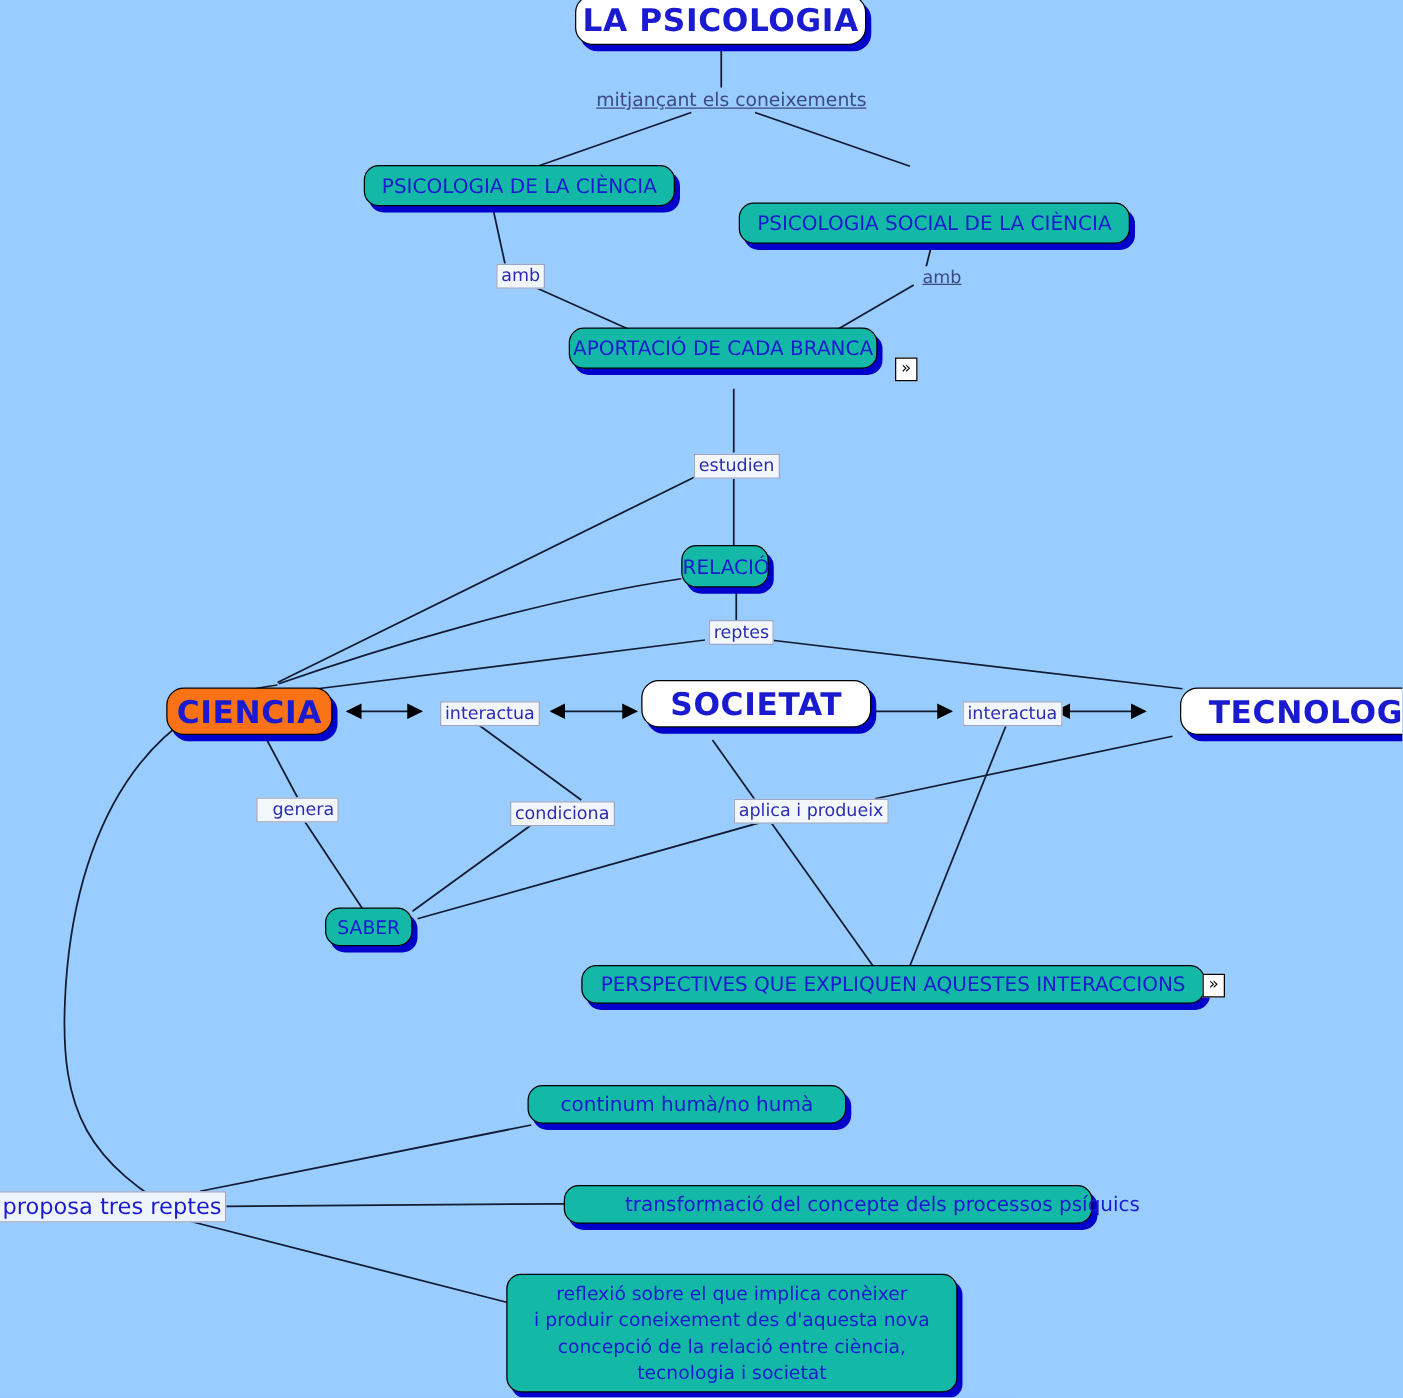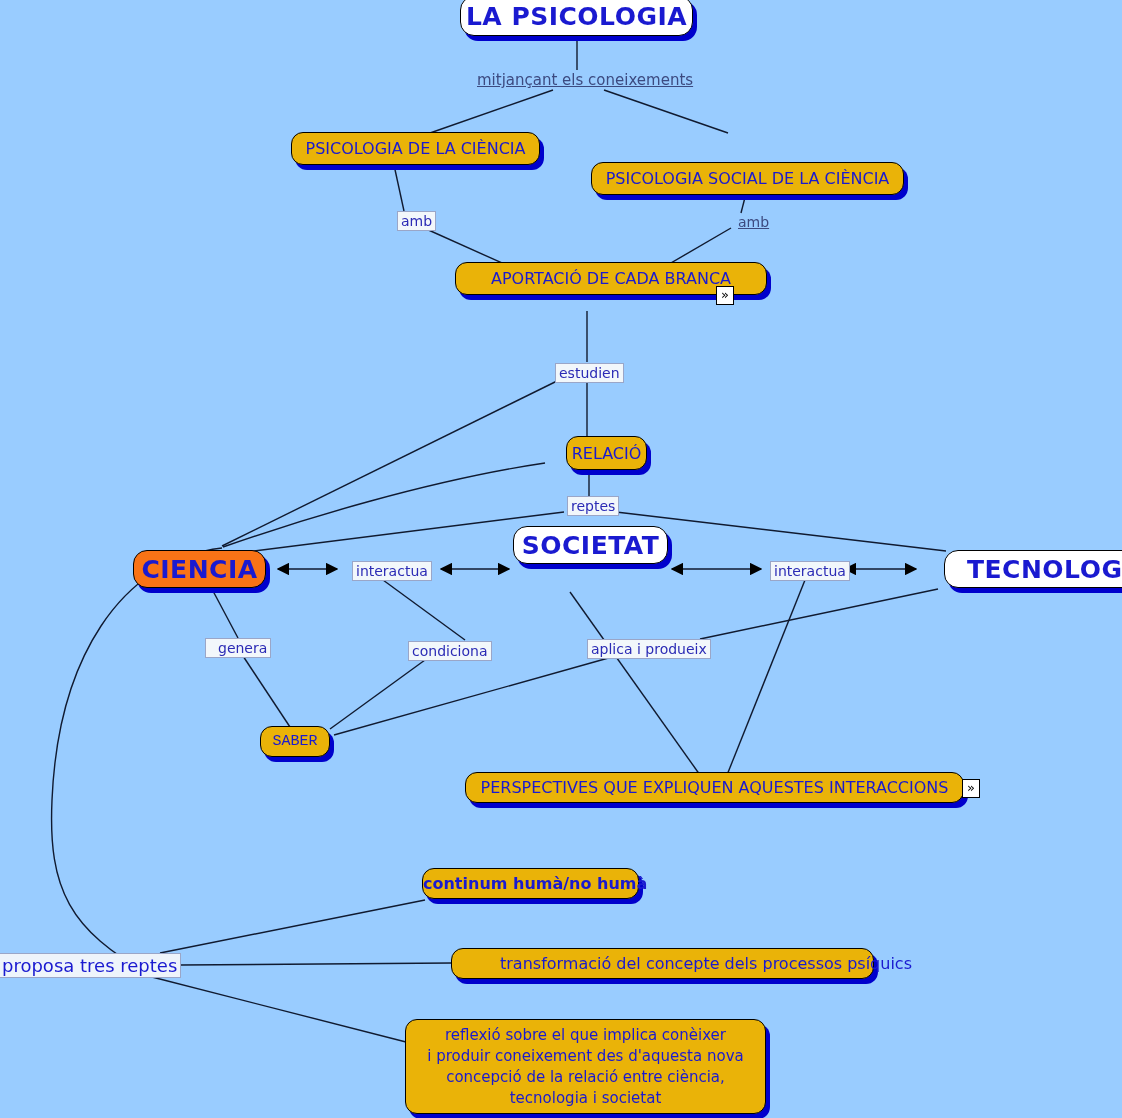--- a/index.html
+++ b/index.html
@@ -20,42 +20,42 @@
     left: 0; top: 0;
     width: 1122px;
     height: 1118px;
     pointer-events: none;
   }
 
   
   .node {
     position: absolute;
     box-sizing: border-box;
-    background: #eab308;
+    background: #14b8a6;
     border: 1.5px solid #000000;
     border-radius: 12px;
     color: #1a1ad0;
     text-align: center;
     white-space: nowrap;
     box-shadow: 4px 5px 0 0 #0000cc;
     display: flex;
     align-items: center;
     justify-content: center;
     z-index: 5;
   }
   .node .label { display:block; width:100%; }
   .node.big {
     font-size: 25px;
     font-weight: bold;
     letter-spacing: .5px;
     background: #ffffff;
     border-radius: 14px;
   }
   .node.med { font-size: 16px; }
-  .node.small { font-size: 15px; font-family: Liberation Mono, monospace; }
+  .node.small { font-size: 15px; }
   .node.multi { white-space: normal; line-height: 21px; font-size: 15px; }
 
   
   .link-label {
     position: absolute;
     box-sizing: border-box;
     background: #f2f7fb;
     border: 1px solid #9aa6c8;
     color: #2b2bb5;
     font-size: 14px;
@@ -167,51 +167,51 @@
   </div>
 
   <div class="node med" style="left:291px; top:132px; width:249px; height:33px;">
     <span class="label">PSICOLOGIA DE LA CIÈNCIA</span>
   </div>
 
   <div class="node med" style="left:591px; top:133px; width:313px; height:33px;margin-top:29px;">
     <span class="label">PSICOLOGIA SOCIAL DE LA CIÈNCIA</span>
   </div>
 
-  <div class="node med" style="left:455px; top:262px; width:312px; height:33px;">
+  <div class="node med" style="left:455px; top:262px; width:247px; height:33px;">
     <span class="label">APORTACIÓ DE CADA BRANCA</span>
   </div>
   <div class="expand-badge" style="left:716px; top:286px;">»</div>
 
-  <div class="node med" style="left:566px; top:436px; width:81px; height:34px;">
+  <div class="node med" style="left:545px; top:436px; width:70px; height:34px;">
     <span class="label">RELACIÓ</span>
   </div>
 
   <div class="node big" style="left:133px; top:550px; width:133px; height:38px; background:#f97316;">
     <span class="label">CIENCIA</span>
   </div>
 
-  <div class="node big" style="left:513px; top:526px; width:155px; height:38px;justify-content:flex-end;">
+  <div class="node big" style="left:513px; top:544px; width:184px; height:38px;justify-content:flex-end;">
     <span class="label">SOCIETAT</span>
   </div>
 
   <div class="node big" style="left:920px; top:550px; width:231px; height:38px;margin-left:24px;">
     <span class="label">TECNOLOGIA</span>
   </div>
 
   <div class="node small" style="left:260px; top:726px; width:70px; height:31px;">
     <span class="label">SABER</span>
   </div>
 
   <div class="node med" style="left:465px; top:772px; width:499px; height:31px;">
     <span class="label">PERSPECTIVES QUE EXPLIQUEN AQUESTES INTERACCIONS</span>
   </div>
   <div class="expand-badge" style="left:962px; top:779px;">»</div>
 
-  <div class="node med" style="left:422px; top:868px; width:217px; height:31px;font-weight:bold;">
+  <div class="node med" style="left:422px; top:868px; width:255px; height:31px;">
     <span class="label">continum humà/no humà</span>
   </div>
 
   <div class="node med" style="left:451px; top:948px; width:423px; height:31px;padding-left:48px;">
     <span class="label">transformació del concepte dels processos psíquics</span>
   </div>
 
   <div class="node multi" style="left:405px; top:1019px; width:361px; height:95px; flex-direction:column;">
     <span>reflexió sobre el que  implica conèixer</span>
     <span>i produir coneixement des d'aquesta nova</span>

